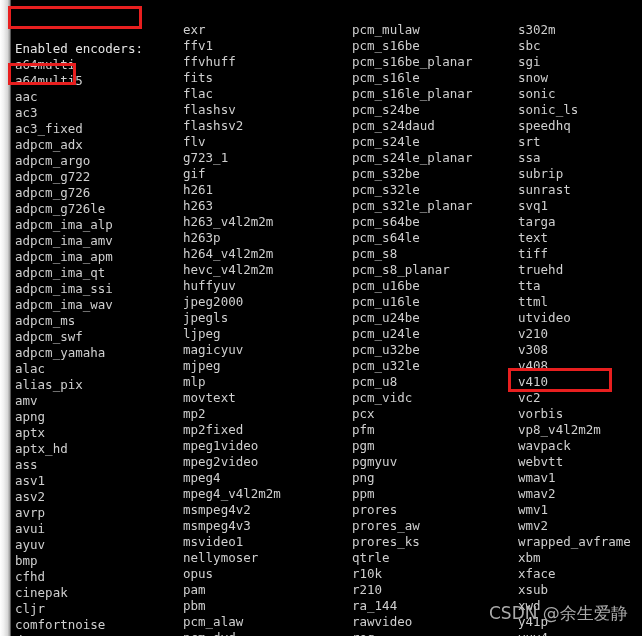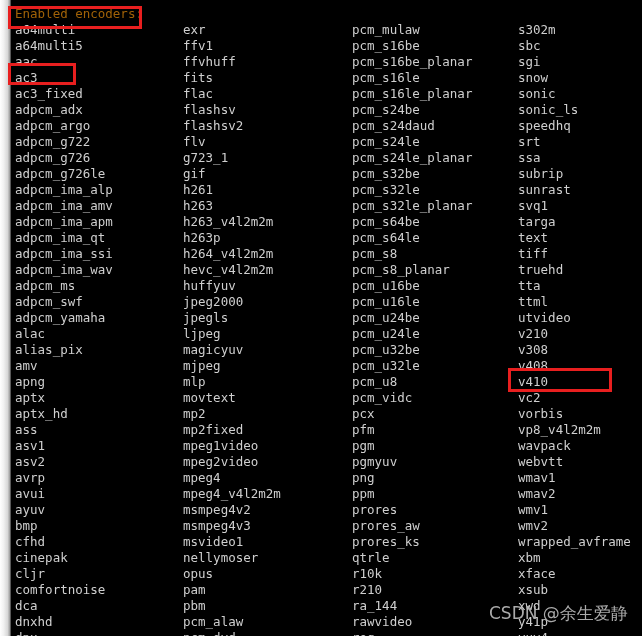--- a/index.html
+++ b/index.html
@@ -40,21 +40,22 @@
     font-size: 12.5px;
     line-height: 16px;
     letter-spacing: 0px;
   }
   .term-col .ln {
     display: block;
     height: 16px;
     color: #cfcfcf;
   }
   .term-col .ln.hdr {
-    color: #a16207;
+    color: #e5e5e5;
+    margin-top: 35px;
   }
   #col0 { left: 15px; top: 6px; }
   #col1 { left: 183px; top: 22px; }
   #col2 { left: 352px; top: 22px; }
   #col3 { left: 518px; top: 22px; }
 
   .redbox {
     position: absolute;
     border: 3px solid #e81f1f;
     box-sizing: border-box;

